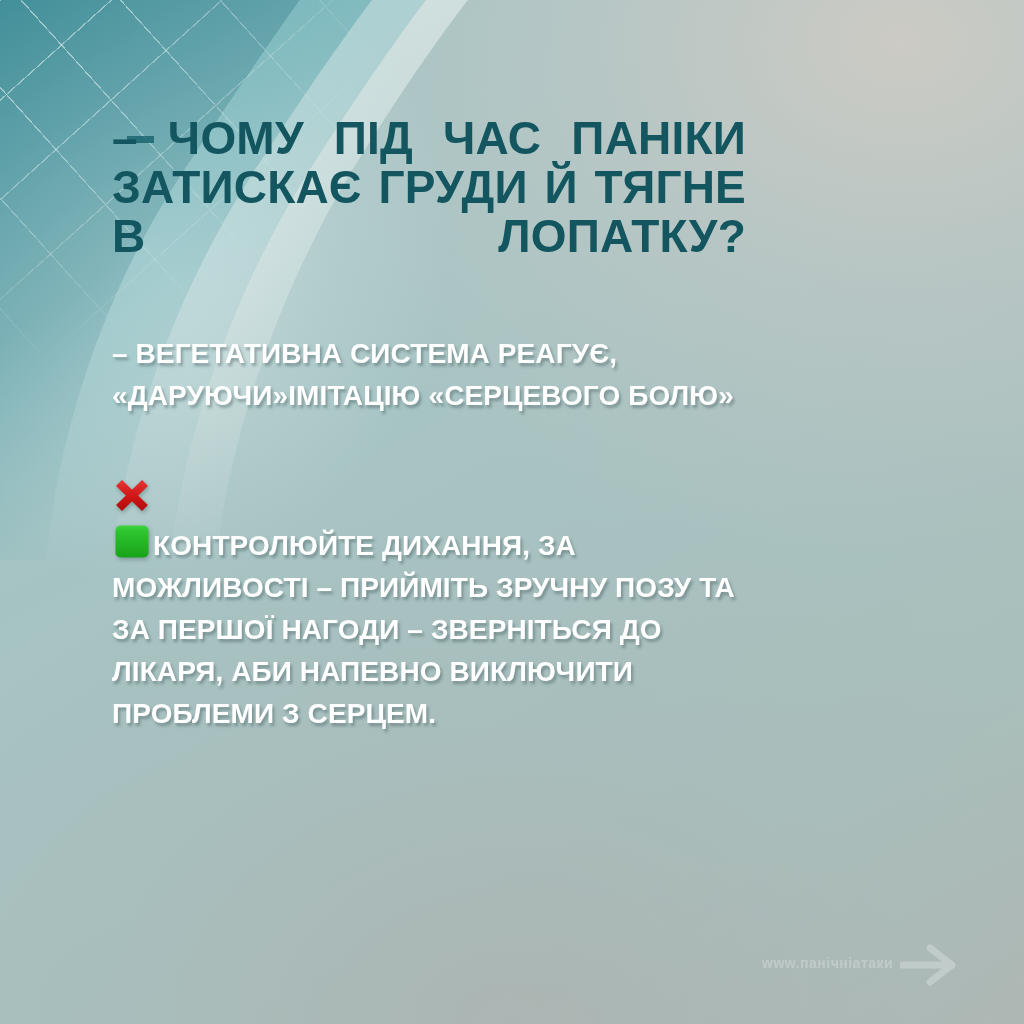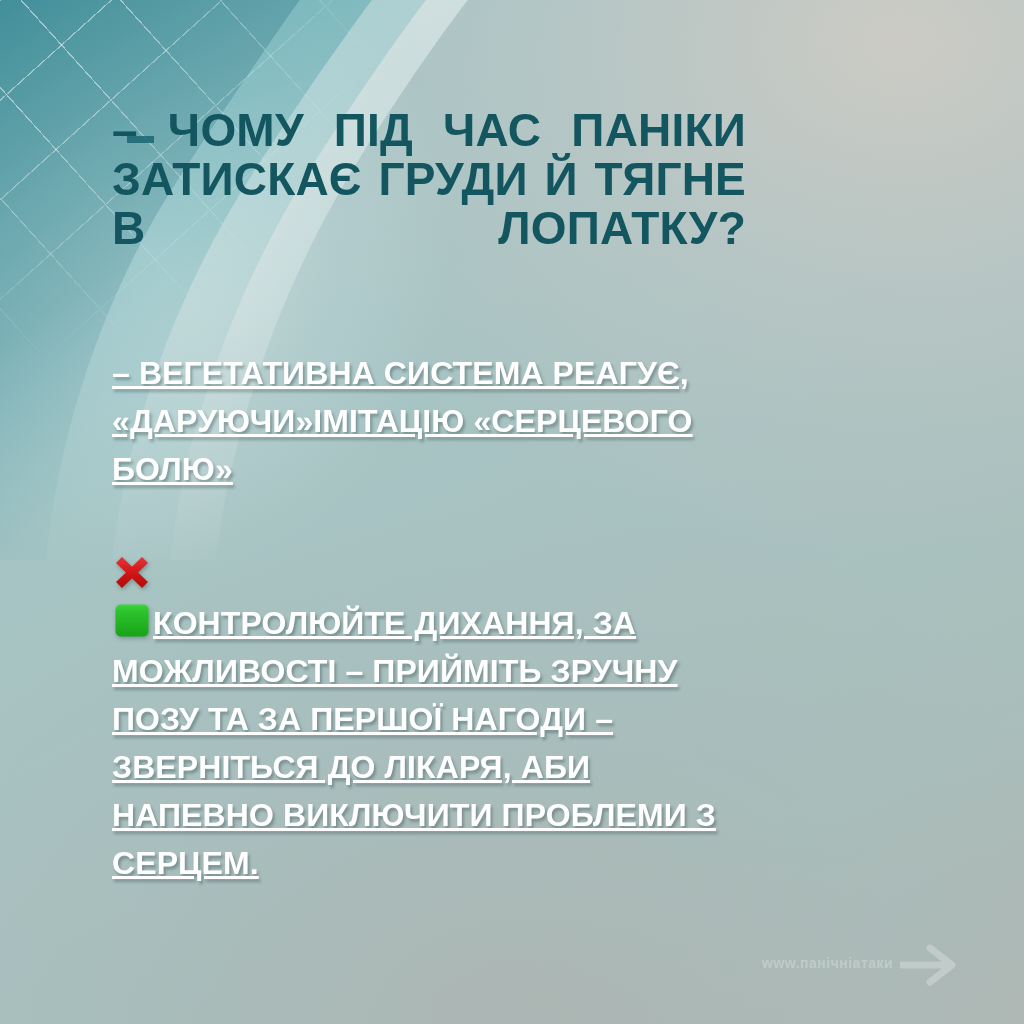--- a/index.html
+++ b/index.html
@@ -57,21 +57,21 @@
     position: absolute;
     left: 127px; top: 136px;
     width: 27px; height: 7px;
     background: #1c6670;
     opacity: 0.85;
   }
 
   
   .content {
     position: absolute;
-    left: 0; top: 0;
+    left: 0; top: 8px;
     width: 824px;
     padding: 106px 78px 0 112px;
     box-sizing: border-box;
   }
 
   .headline {
     margin: 0;
     color: #135660;
     font-size: 46px;
     line-height: 1.06;
@@ -83,29 +83,28 @@
     word-spacing: 0.02em;
   }
   .headline::after {
     content: "";
     display: inline-block;
     width: 100%;
     height: 0;
   }
 
   .body-block {
-    margin: 48px 0 0 0;
+    margin: 24px 0 0 0;
     color: #ffffff;
-    font-size: 32px;
+    font-size: 28px;
     line-height: 1.50;
     font-weight: 700;
     letter-spacing: 0.1px;
     text-transform: uppercase;
     text-shadow: 2px 3px 3px rgba(58,82,84,0.42);
-    text-decoration: underline;
   }
   .body-block p { margin: 0; }
   .para-gap { height: 58px; }
 
   .emoji {
     display: inline-block;
     vertical-align: -6px;
     width: 40px;
     height: 40px;
     position: relative;

